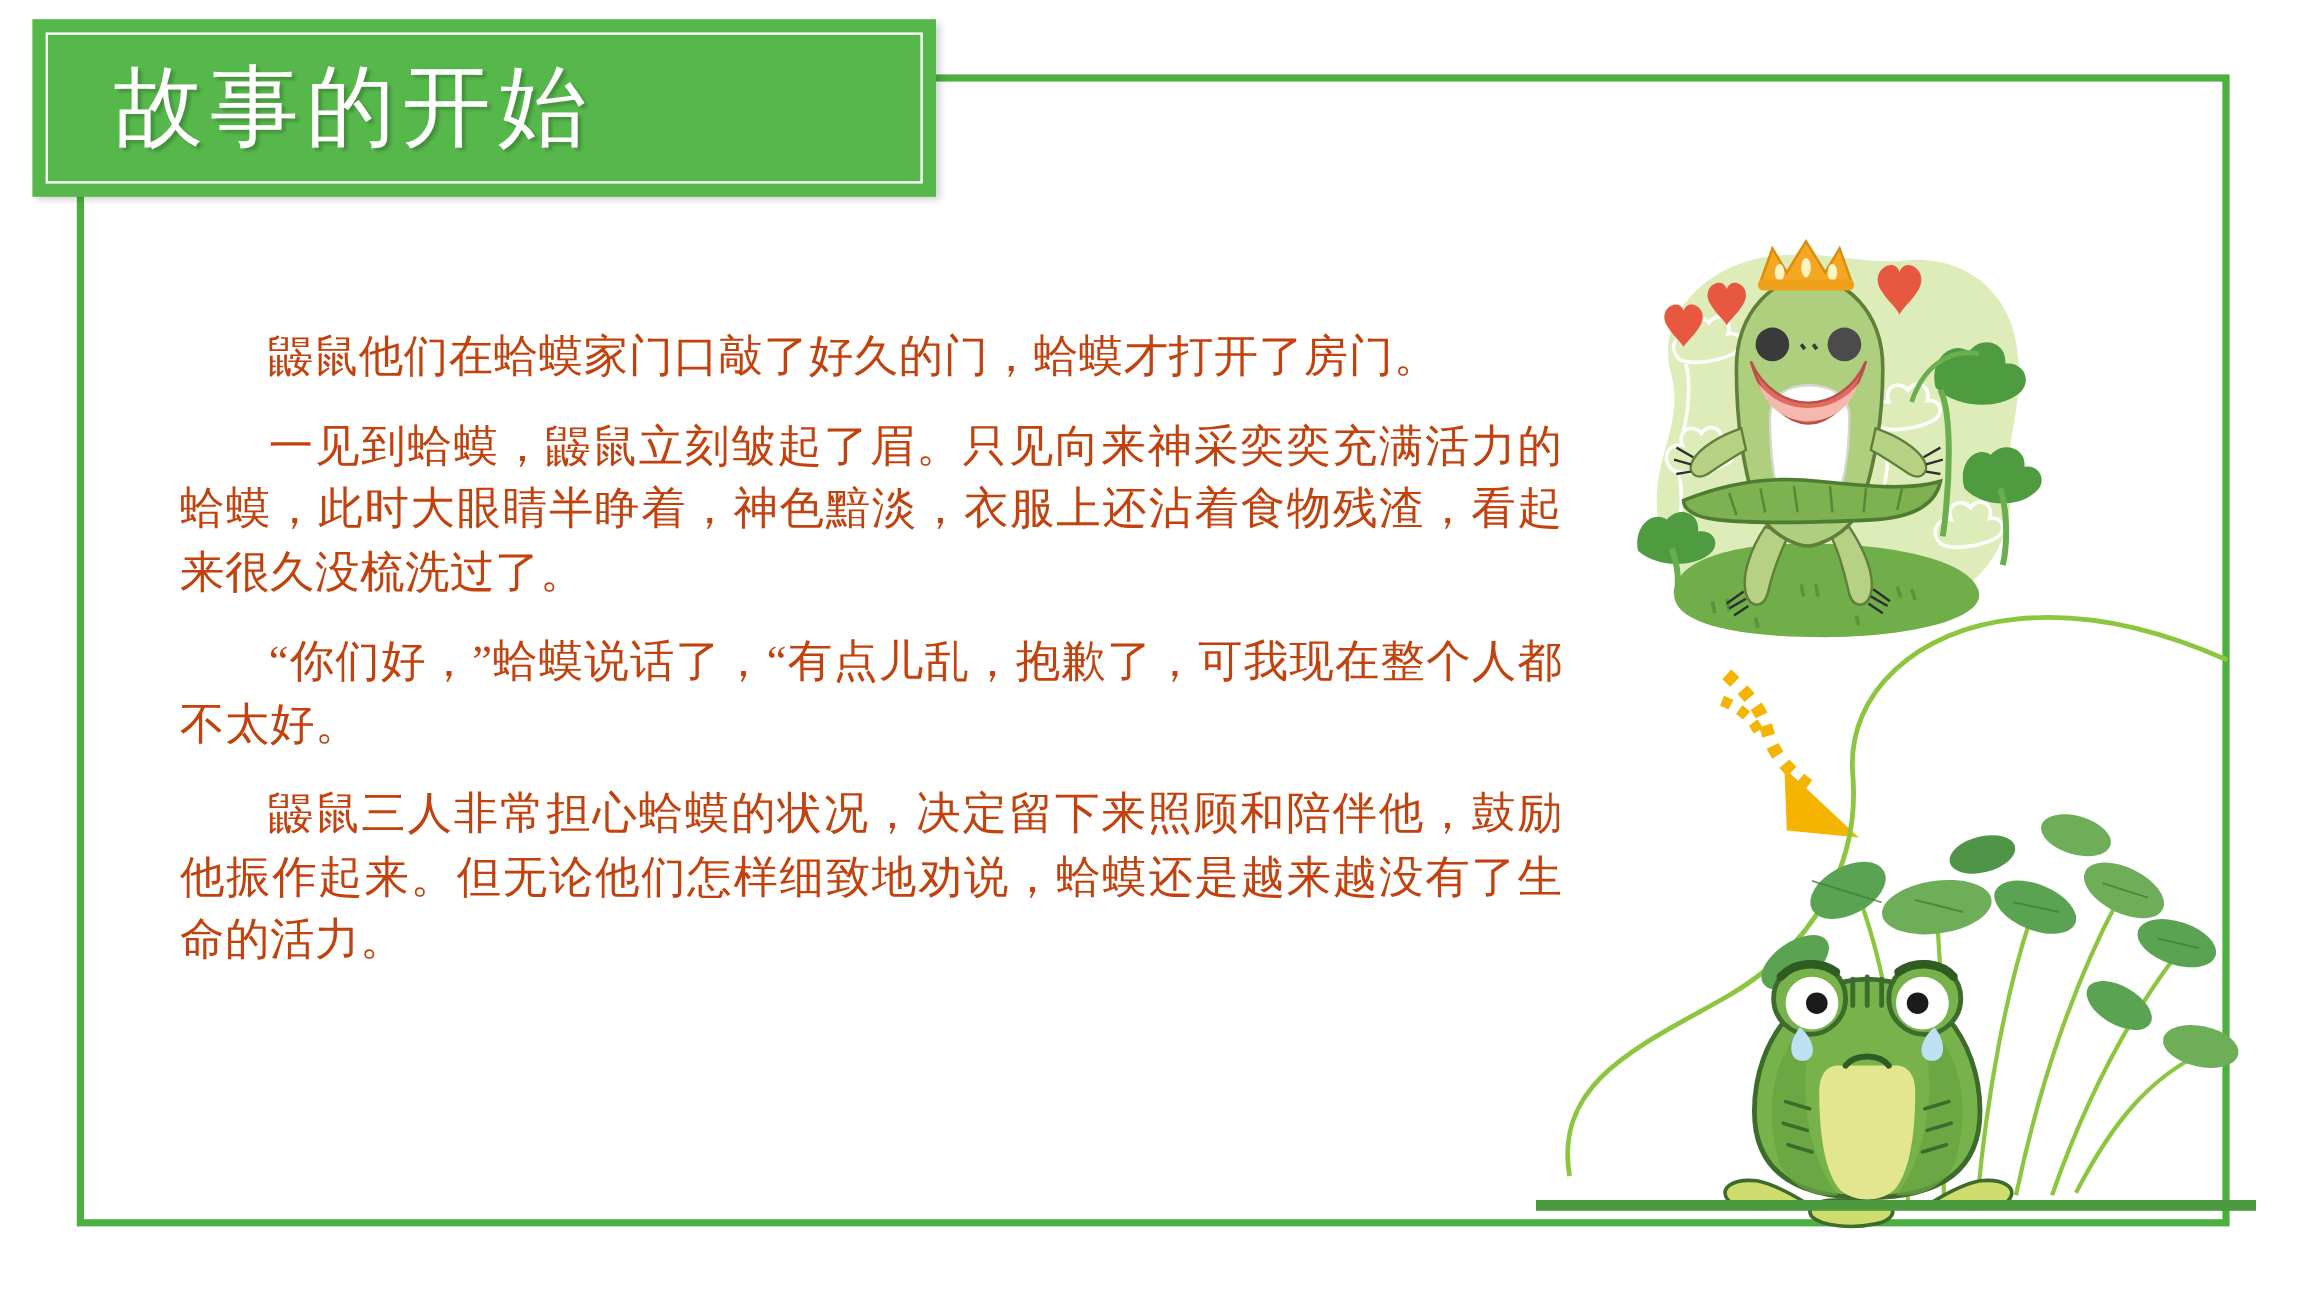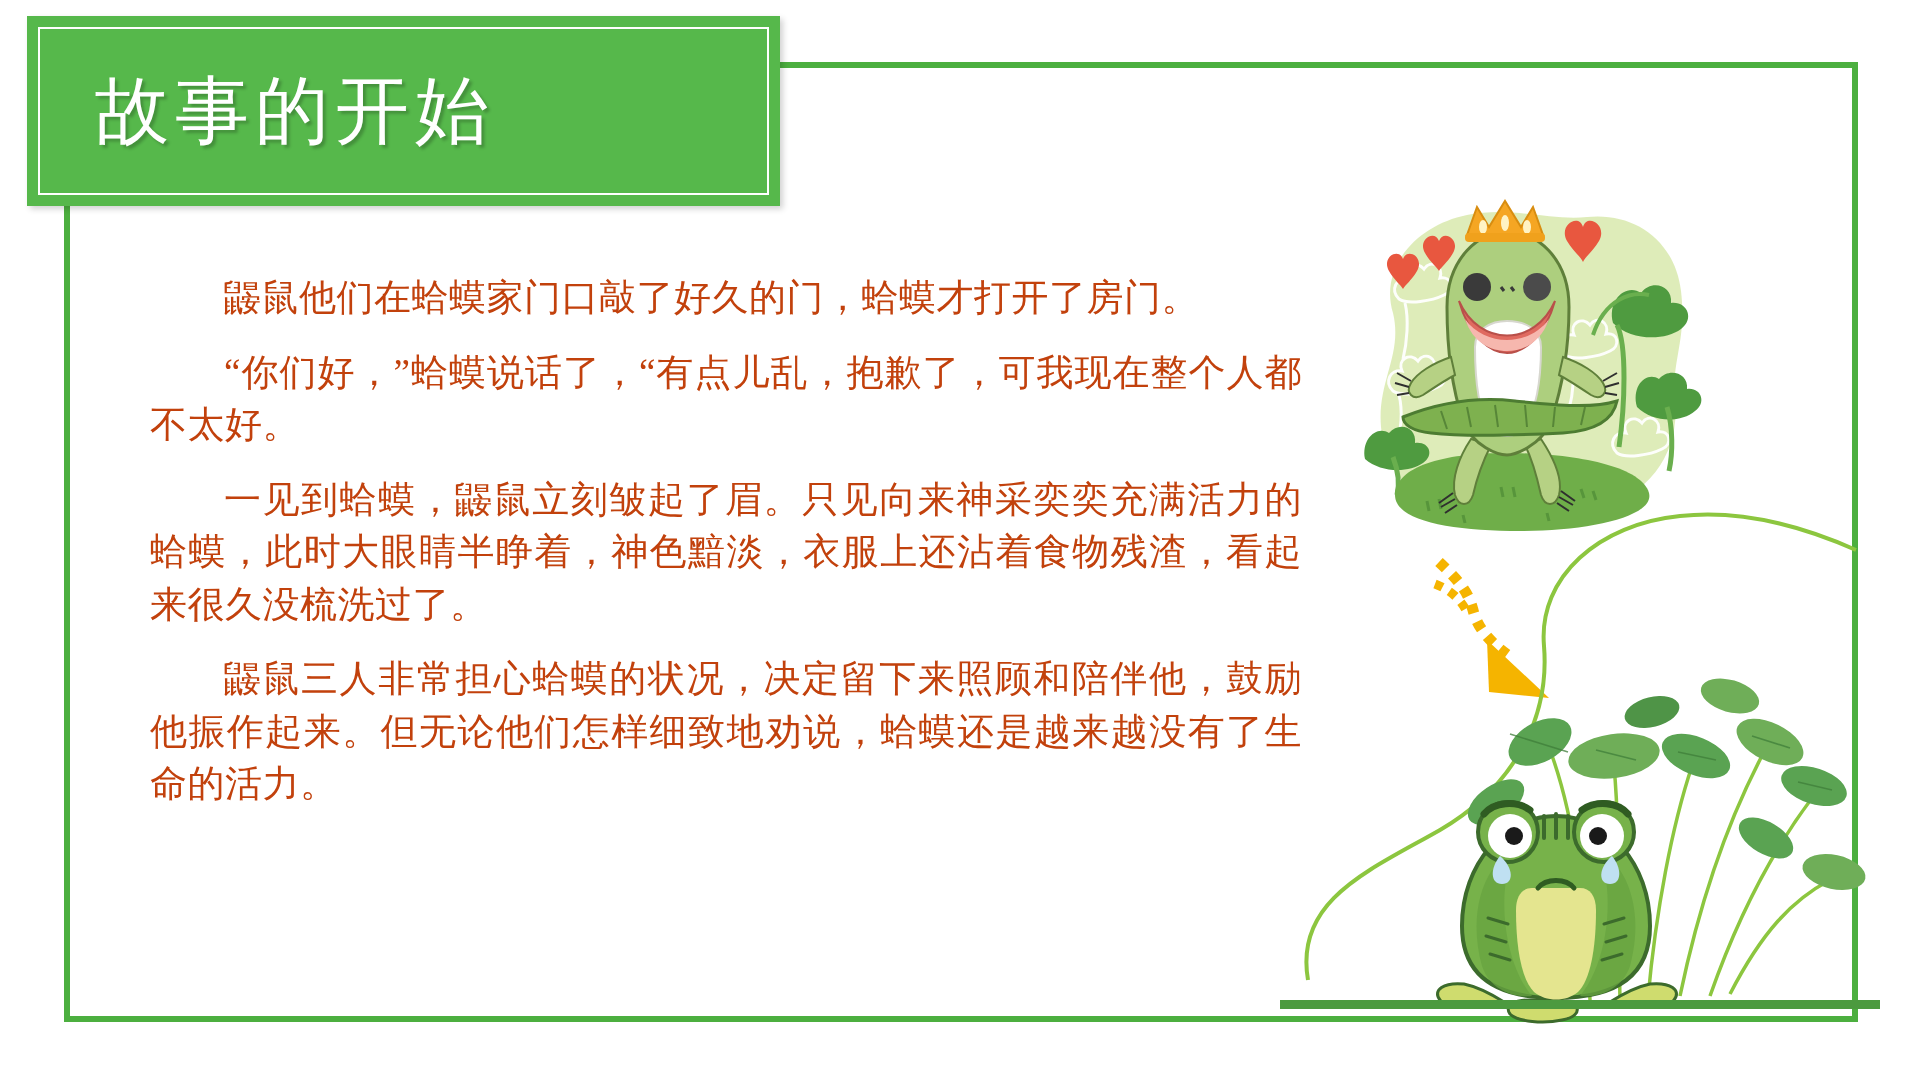--- a/index.html
+++ b/index.html
@@ -31,21 +31,21 @@
     box-sizing: border-box;
     background: transparent;
   }
 
   
   .title-plate {
     position: absolute;
     left: 27px;
     top: 16px;
     width: 753px;
-    height: 190px;
+    height: 148px;
     background: #56b84b;
     box-sizing: border-box;
     box-shadow: 3px 3px 6px rgba(0,0,0,0.18);
   }
   .title-plate .inner-rule {
     position: absolute;
     left: 11px;
     top: 11px;
     right: 11px;
     bottom: 11px;
@@ -117,22 +117,22 @@
 
   <div class="frame"></div>
 
   <div class="title-plate">
     <div class="inner-rule"></div>
     <div class="title-text">故事的开始</div>
   </div>
 
   <div class="body-copy">
     <p>鼹鼠他们在蛤蟆家门口敲了好久的门，蛤蟆才打开了房门。</p>
+    <p>一见到蛤蟆，鼹鼠立刻皱起了眉。只见向来神采奕奕充满活力的蛤蟆，此时大眼睛半睁着，神色黯淡，衣服上还沾着食物残渣，看起来很久没梳洗过了。</p>
     <p>“你们好，”蛤蟆说话了，“有点儿乱，抱歉了，可我现在整个人都不太好。</p>
-    <p>一见到蛤蟆，鼹鼠立刻皱起了眉。只见向来神采奕奕充满活力的蛤蟆，此时大眼睛半睁着，神色黯淡，衣服上还沾着食物残渣，看起来很久没梳洗过了。</p>
     <p>鼹鼠三人非常担心蛤蟆的状况，决定留下来照顾和陪伴他，鼓励他振作起来。但无论他们怎样细致地劝说，蛤蟆还是越来越没有了生命的活力。</p>
   </div>
 
   <div class="art-top">
     <svg viewBox="0 0 350 345" width="350" height="345" aria-hidden="true">
 
       <path d="M38 118 C24 72 62 30 112 20 C158 11 196 26 232 22 C280 17 320 46 326 96
                C332 146 316 166 320 206 C325 256 296 300 244 312 C196 323 160 310 118 312
                C66 314 30 284 26 232 C22 186 48 160 38 118 Z" fill="#dcebb5" opacity="0.95"></path>
 

